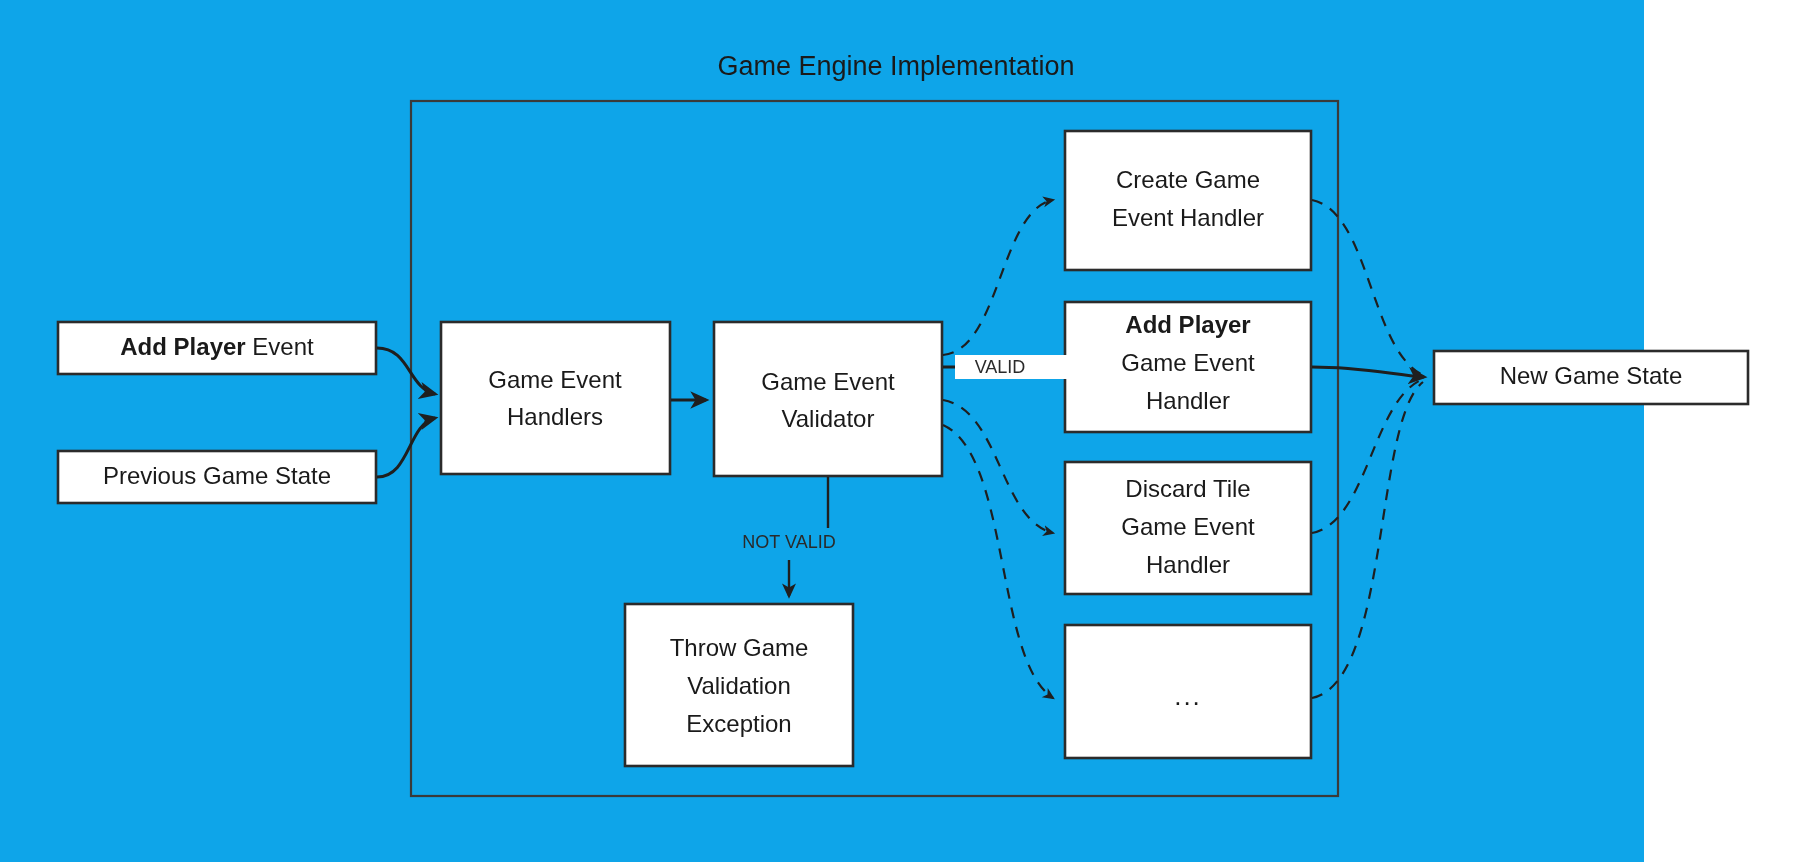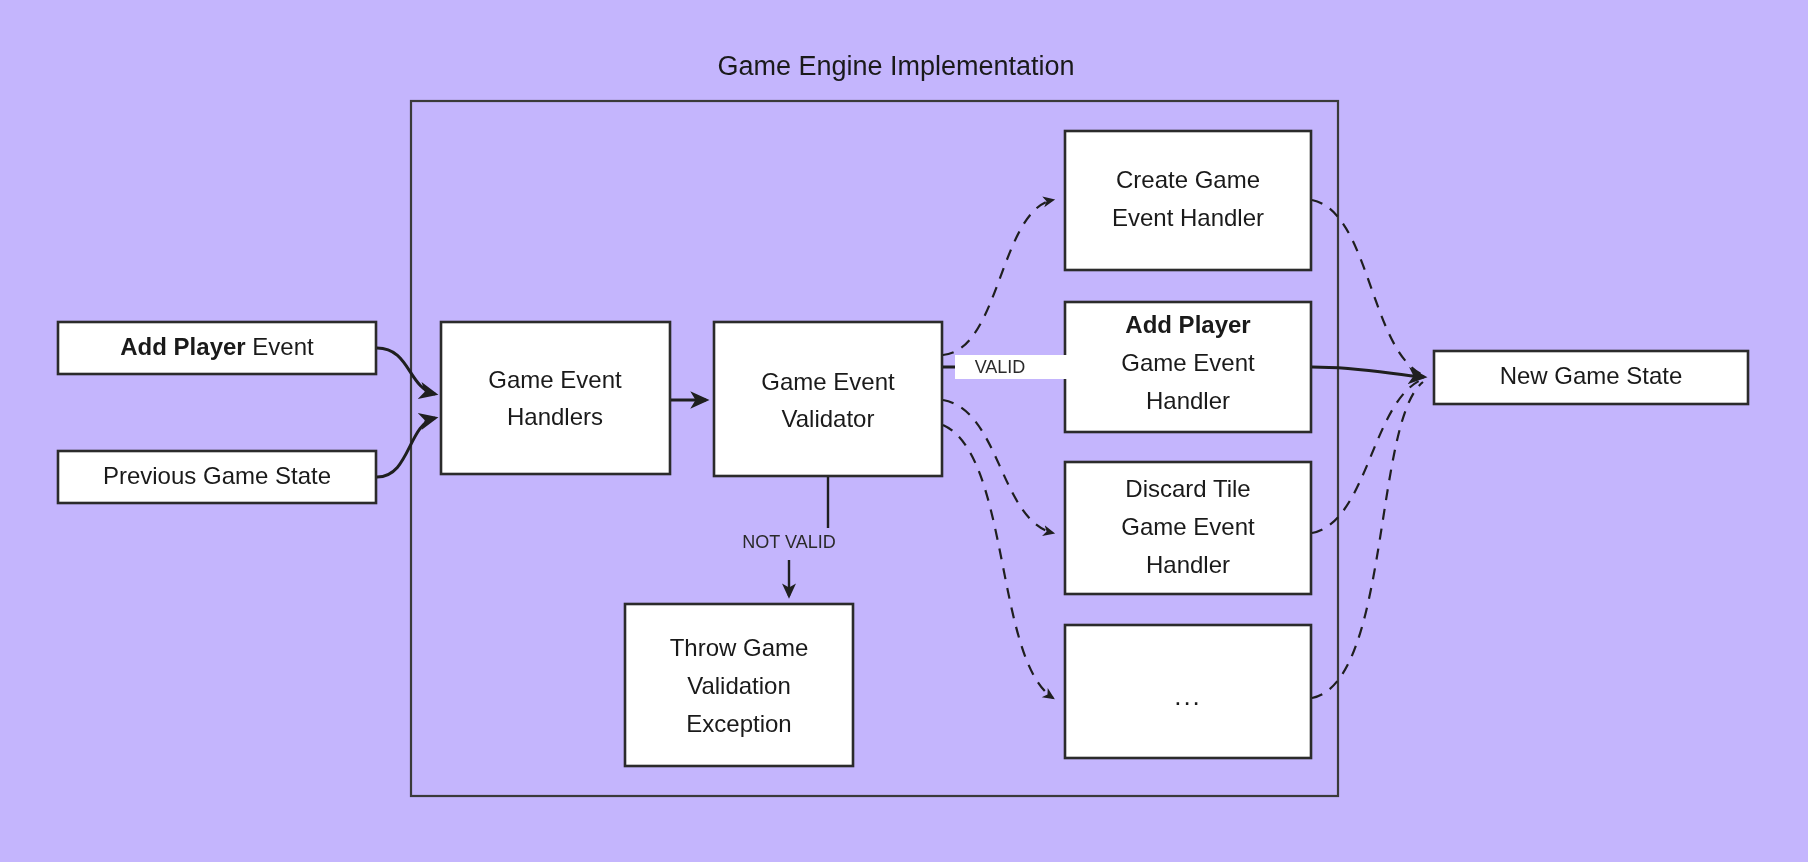--- a/index.html
+++ b/index.html
@@ -9,23 +9,23 @@
   }
   body {
     width: 1808px;
     height: 862px;
     overflow: hidden;
     font-family: "Liberation Sans", sans-serif;
     color: #1a1a1a;
   }
   #stage {
     position: relative;
-    width: 1808px;
+    width: 1644px;
     height: 862px;
-    background: #c4b5fd;
+    background: #0ea5e9;
   }
   svg#diagram {
     position: absolute;
     left: 0;
     top: 0;
     width: 1808px;
     height: 862px;
   }
   .node-rect {
     fill: #ffffff;

